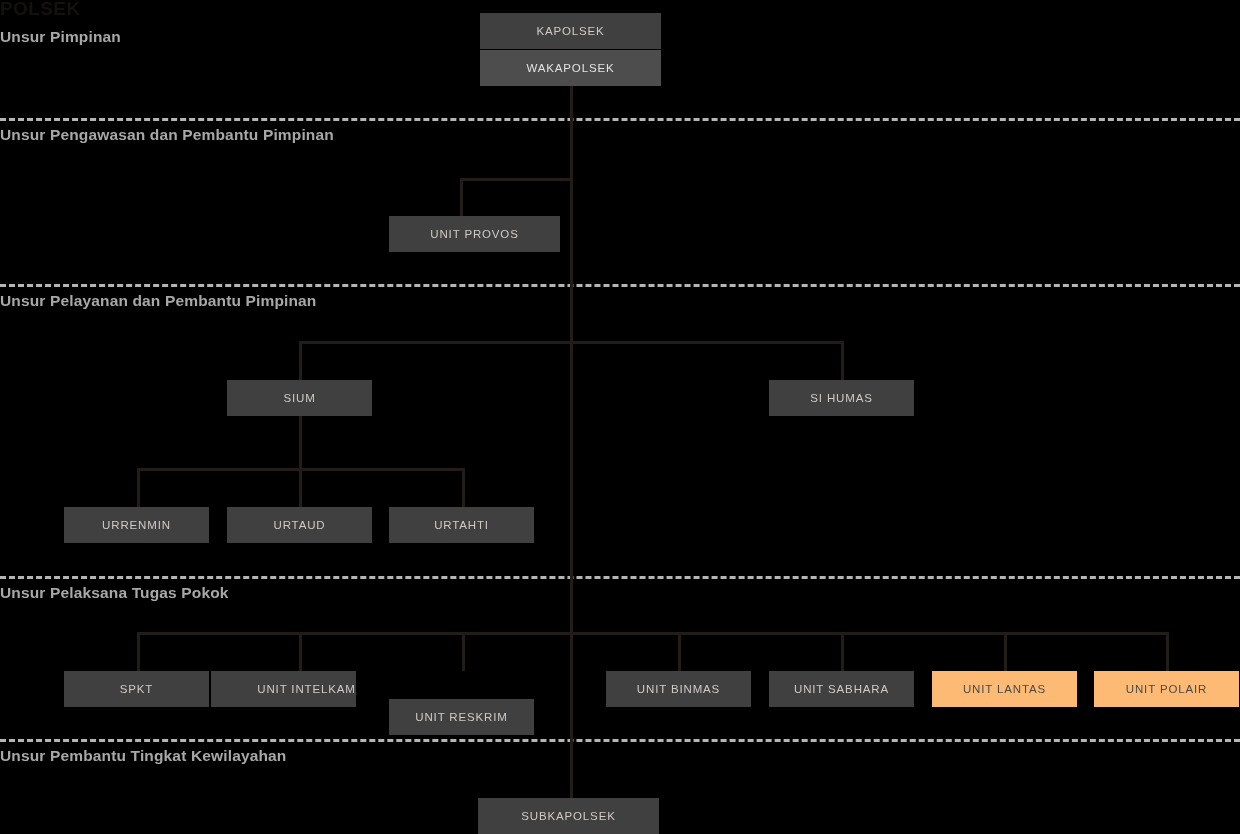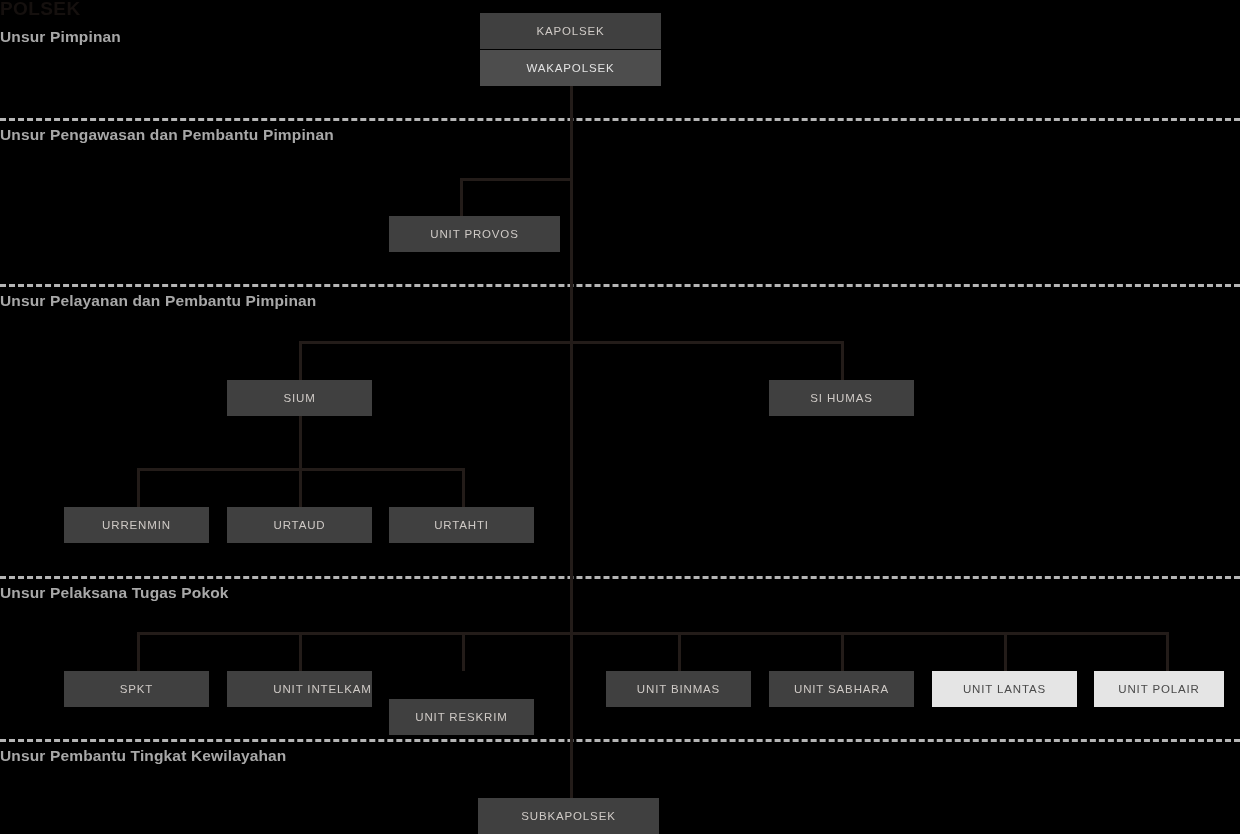--- a/index.html
+++ b/index.html
@@ -72,21 +72,21 @@
   }
   .node.dark {
     background: #404040;
     color: #cfcac6;
   }
   .node.mid {
     background: #4d4d4d;
     color: #e2e2e2;
   }
   .node.light {
-    background: #e5e5e5;
+    background: #fdba74;
     color: #4a4a4a;
   }
 </style>
 </head>
 <body>
 
 <div id="chart">
 
   <div class="org-title" style="left:0px; top:-2px;">POLSEK</div>
 
@@ -138,22 +138,22 @@
   <div class="node dark" style="left:389px; top:216px; width:171px;">UNIT PROVOS</div>
 
   <div class="node dark" style="left:227px; top:380px; width:145px;">SIUM</div>
   <div class="node dark" style="left:769px; top:380px; width:145px;">SI HUMAS</div>
 
   <div class="node dark" style="left:64px;  top:507px; width:145px;">URRENMIN</div>
   <div class="node dark" style="left:227px; top:507px; width:145px;">URTAUD</div>
   <div class="node dark" style="left:389px; top:507px; width:145px;">URTAHTI</div>
 
   <div class="node dark" style="left:64px;   top:671px; width:145px;">SPKT</div>
-  <div class="node dark" style="left:227px;  top:671px; width:145px;padding-left:46px;">UNIT INTELKAM</div>
+  <div class="node dark" style="left:211px;  top:671px; width:145px;padding-left:46px;">UNIT INTELKAM</div>
   <div class="node dark" style="left:389px;  top:671px; width:145px;margin-top:28px;">UNIT RESKRIM</div>
   <div class="node dark" style="left:606px;  top:671px; width:145px;">UNIT BINMAS</div>
   <div class="node dark" style="left:769px;  top:671px; width:145px;">UNIT SABHARA</div>
   <div class="node light" style="left:932px; top:671px; width:145px;">UNIT LANTAS</div>
-  <div class="node light" style="left:1094px; top:671px; width:130px;">UNIT POLAIR</div>
+  <div class="node light" style="left:1094px; top:671px; width:145px;">UNIT POLAIR</div>
 
   <div class="node dark" style="left:478px; top:798px; width:181px;">SUBKAPOLSEK</div>
 
 </div>
 
 </body></html>

